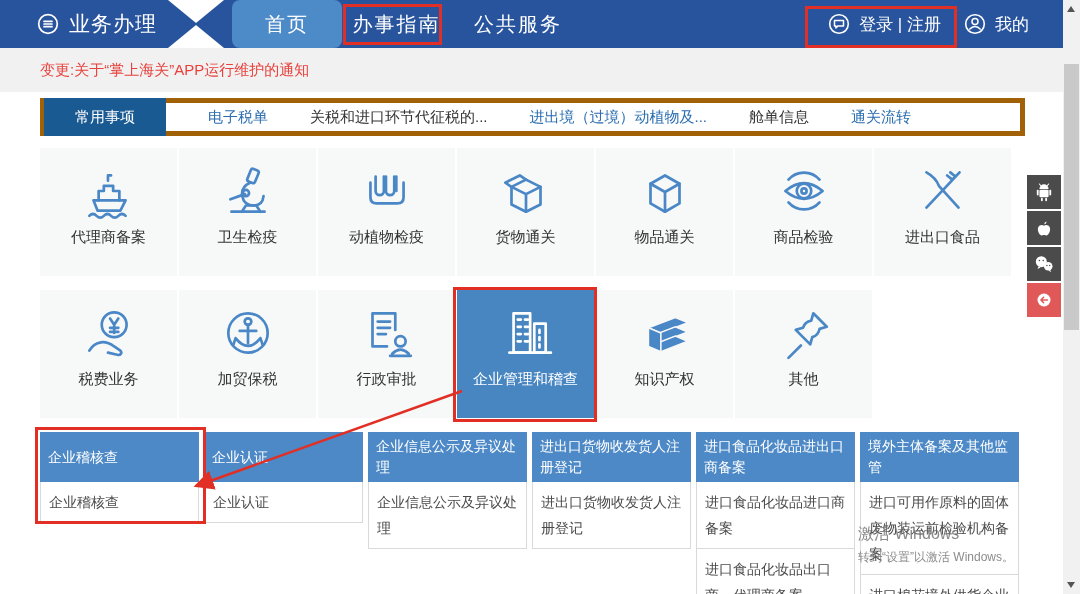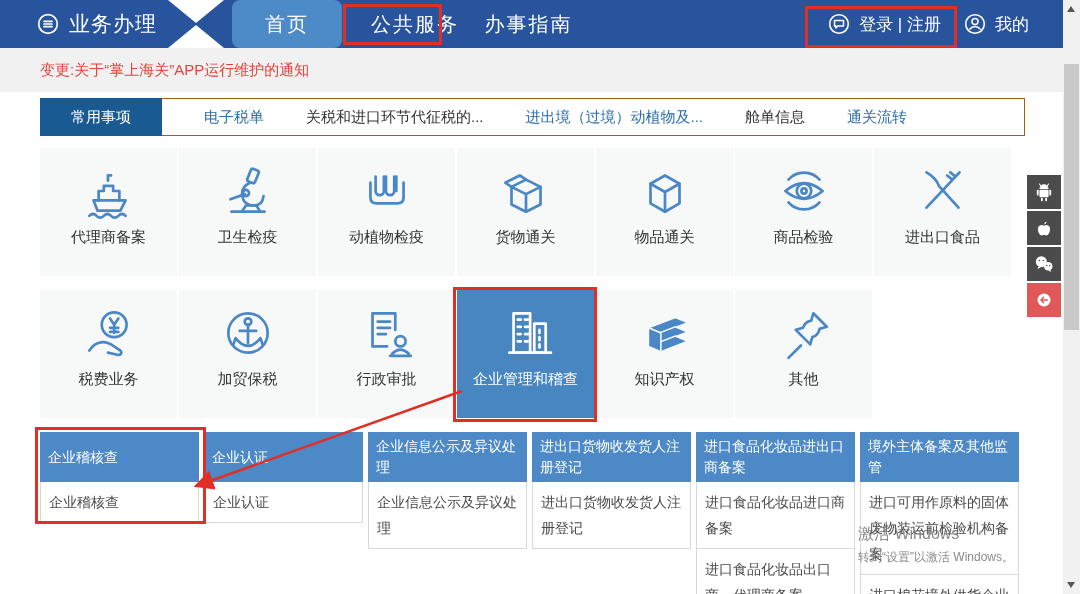--- a/index.html
+++ b/index.html
@@ -24,21 +24,21 @@
   .my-group { margin-right:34px;text-align:right; }
   .hicon { width:24px; height:24px; display:block; }
 
   
   .notice-bar { position:absolute; left:0; top:48px; width:1063px; height:44px;
     background:#f1f1f1; display:flex; align-items:center; }
   .notice-text { margin-left:40px; color:#e8413c; font-size:15px; }
 
   
   .cat-strip { position:absolute; left:40px; top:98px; width:985px; height:38px;
-    background:#fff; border:1px solid #a16207; display:flex; align-items:center; }
+    background:#fff; border:5px solid #a16207; display:flex; align-items:center; }
   .cat-active { width:122px; height:38px; margin:-1px 0 -1px -1px; background:#1a5a93;
     color:#fff; font-size:15px; display:flex; align-items:center; justify-content:center; cursor:pointer; }
   .cat-link { font-size:15px; margin-left:42px; cursor:pointer; white-space:nowrap; }
   .c-blue { color:#2a6db0; }
   .c-dark { color:#333; }
 
   
   .grid-row { position:absolute; left:40px; display:flex; gap:2px; }
   .row-1 { top:148px; } .row-2 { top:290px; }
   .card { width:137px; height:128px; background:#f7f8f8; display:flex; flex-direction:column;
@@ -99,22 +99,22 @@
         <circle cx="12" cy="12" r="9.3" fill="none" stroke="#fff" stroke-width="1.7"></circle>
         <path d="M8 9.3h8M8 12h8M8 14.7h8" stroke="#fff" stroke-width="1.7" stroke-linecap="round"></path>
       </svg>
       <span class="menu-label">业务办理</span>
     </div>
     <svg class="bowtie" viewBox="0 0 56 48">
       <polygon points="0,0 56,0 28,23" fill="#fff"></polygon>
       <polygon points="0,48 56,48 28,25" fill="#fff"></polygon>
     </svg>
     <div class="top-tab tab-home">首页</div>
+    <div class="top-tab tab-guide">办事指南</div>
     <div class="top-tab tab-public">公共服务</div>
-    <div class="top-tab tab-guide">办事指南</div>
     <div class="header-spacer"></div>
     <div class="login-group">
       <svg class="hicon" viewBox="0 0 24 24">
         <circle cx="12" cy="12" r="9.3" fill="none" stroke="#fff" stroke-width="1.6"></circle>
         <path d="M7.5 8.5h9v5.4h-5.6l-2 2v-2h-1.4z" fill="none" stroke="#fff" stroke-width="1.5" stroke-linejoin="round"></path>
       </svg>
       <span>登录 | 注册</span>
     </div>
     <div class="my-group">
       <svg class="hicon" viewBox="0 0 24 24">

